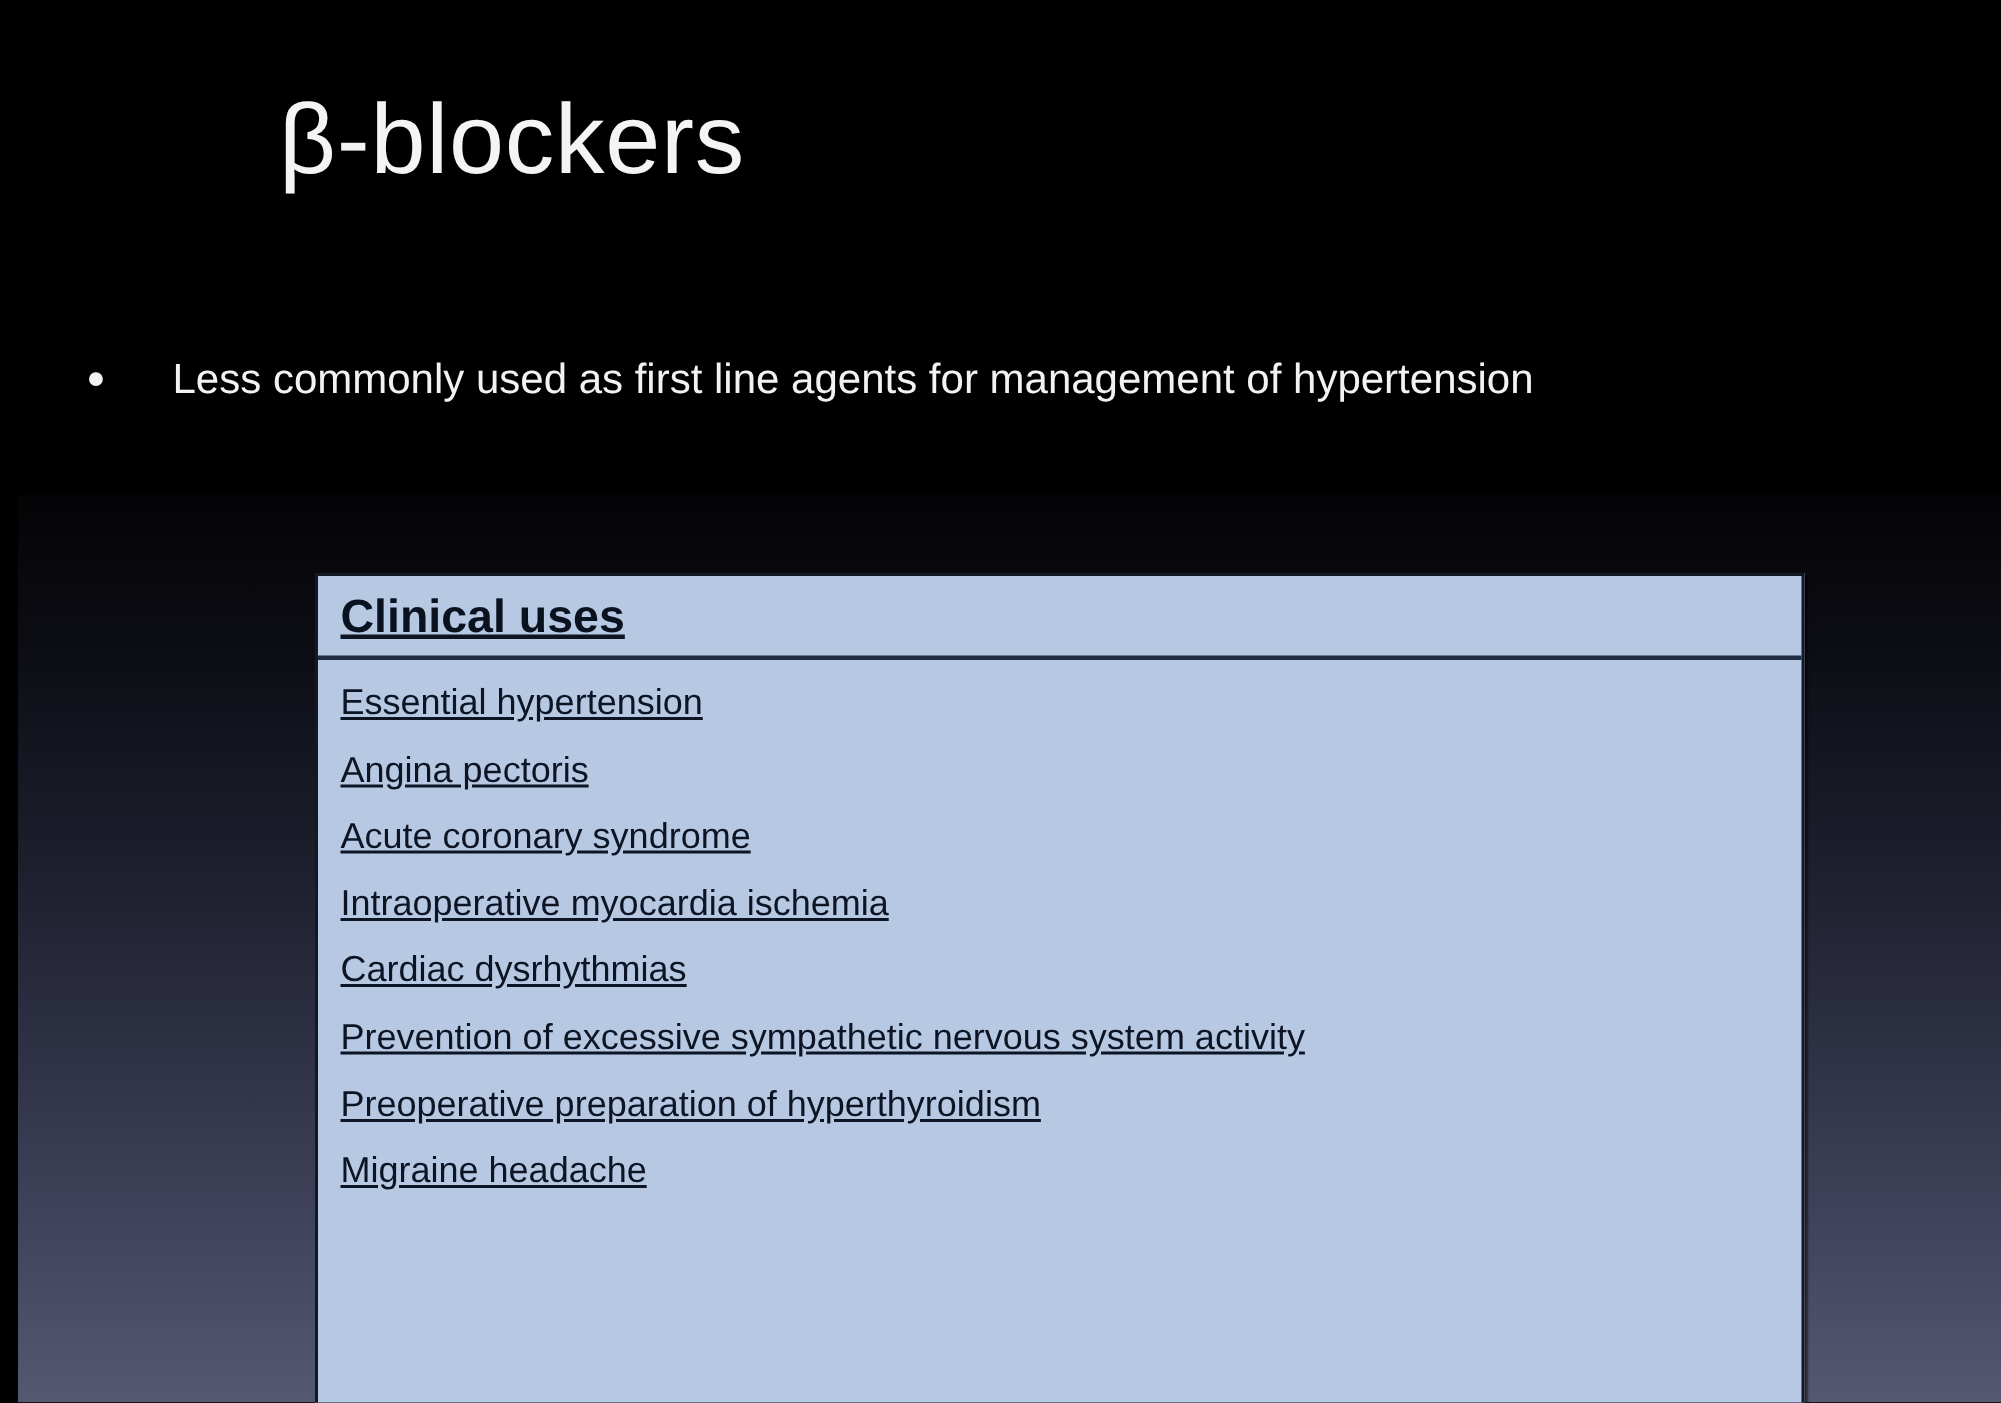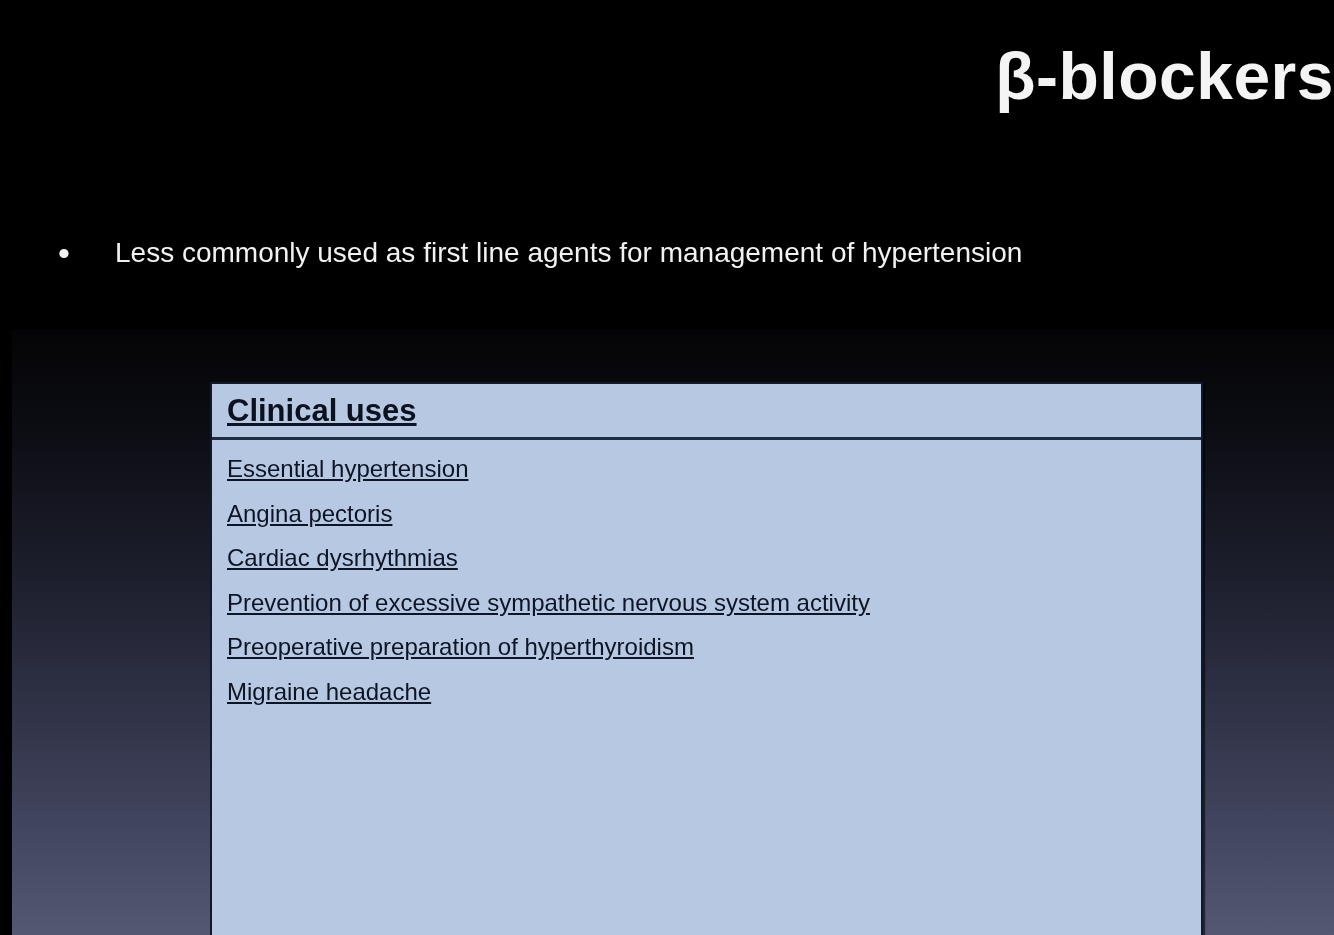--- a/index.html
+++ b/index.html
@@ -29,24 +29,24 @@
       #303347 63%,
       #434760 84%,
       #545871 100%);
   }
 
   .slide-title {
     position: absolute;
     top: 38px;
     left: 170px;
     right: 0;
-    margin: 0;
-    text-align: right;
+    margin: 16px;
+    text-align: left;
     font-size: 66px;
-    font-weight: 700;
+    font-weight: 400;
     color: #f4f4f4;
     letter-spacing: 0.5px;
   }
 
   .bullet-row {
     position: absolute;
     left: 58px;
     top: 222px;
     width: 1268px;
     display: flex;
@@ -109,20 +109,22 @@
   <div class="bullet-row">
     <span class="bullet-dot">•</span>
     <p class="bullet-text">Less commonly used as first line agents for management of hypertension</p>
   </div>
 
   <div class="uses-table">
     <div class="table-header">Clinical uses</div>
     <div class="table-body">
       <div class="table-row">Essential hypertension</div>
       <div class="table-row">Angina pectoris</div>
+      <div class="table-row">Acute coronary syndrome</div>
+      <div class="table-row">Intraoperative myocardia ischemia</div>
       <div class="table-row">Cardiac dysrhythmias</div>
       <div class="table-row">Prevention of excessive sympathetic nervous system activity</div>
       <div class="table-row">Preoperative preparation of hyperthyroidism</div>
       <div class="table-row">Migraine headache</div>
     </div>
   </div>
 
 </div>
 
 </body></html>

